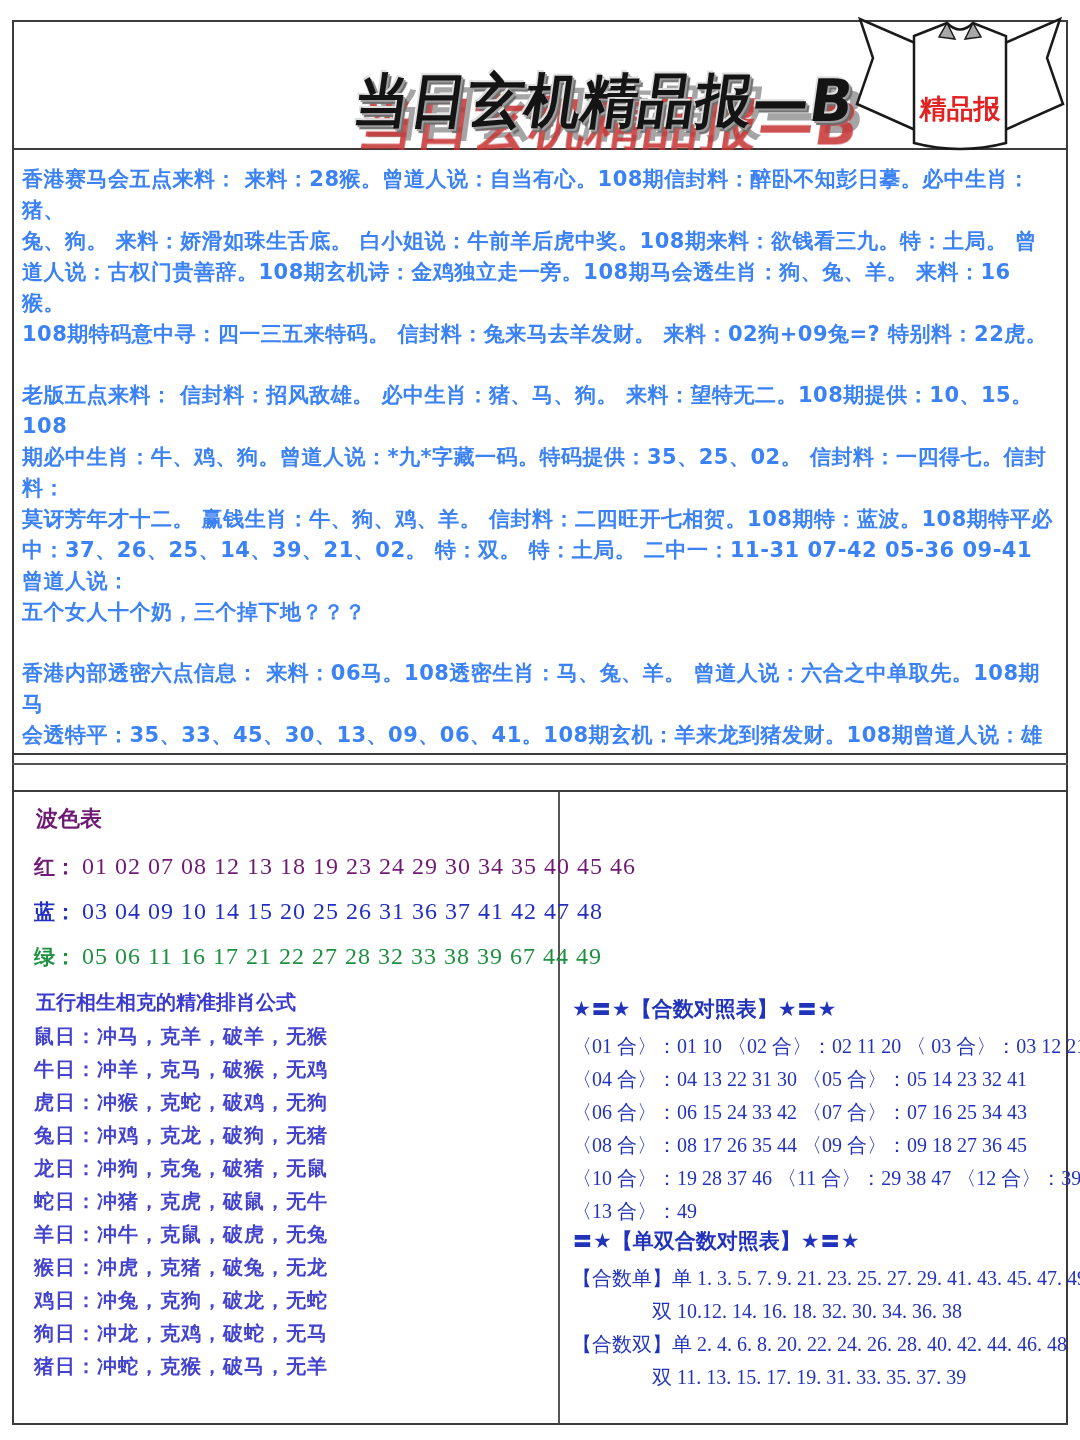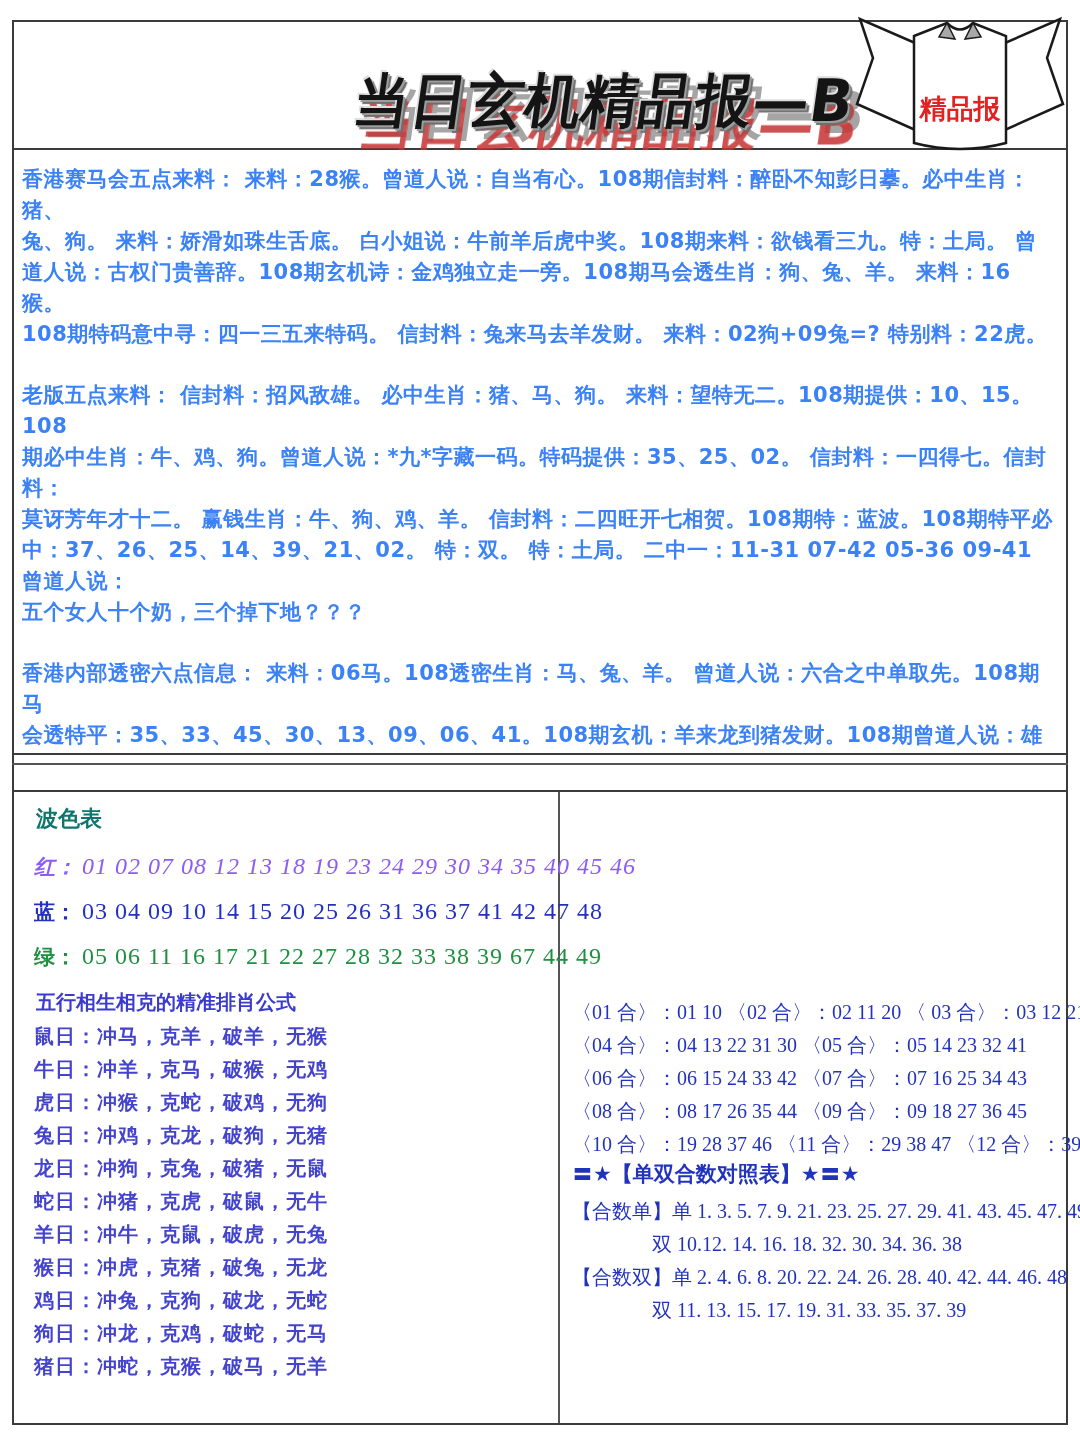--- a/index.html
+++ b/index.html
@@ -22,25 +22,25 @@
   #main-box{top:150px;height:605px;border-top:none;padding:14px 8px 0 8px;}
   .para{white-space:pre-line;font-size:21px;font-weight:bold;line-height:31px;
         letter-spacing:.5px;margin:0 5px 30px 0;color:#3b82f6;}
   
   #band{top:755px;height:35px;border-top:none;border-bottom:none;}
   #band .rule{position:absolute;left:-2px;right:-2px;top:8px;height:2px;background:#555;}
   
   #bottom-box{top:790px;height:635px;}
   #v-divider{position:absolute;left:544px;top:0;bottom:0;width:2px;background:#555;}
   #left-col{position:absolute;left:20px;top:6px;width:515px;}
-  .wave-title{color:#0f766e;font-size:22px;font-weight:bold;margin:6px 0 10px 2px;}
+  .wave-title{color:#701a75;font-size:22px;font-weight:bold;margin:6px 0 10px 2px;}
   .wave-row{line-height:44px;font-size:24px;white-space:nowrap;}
   .wave-row .lbl{font-weight:bold;font-size:21px;margin-right:6px;}
   .wave-row .nums{font-family:"Liberation Serif",serif;letter-spacing:1px;}
-  .row-red{color:#8b5cf6;font-style:italic;}
+  .row-red{color:#701a75;}
   .row-blue{color:#2230c0;}
   .row-green{color:#1f9040;}
   .formula-title{color:#3b3bcf;font-size:20px;font-weight:bold;margin:10px 0 4px 2px;}
   #zodiac-list .z-row{color:#4343cd;font-size:20px;font-weight:bold;line-height:33px;
         letter-spacing:1px;white-space:nowrap;}
   #right-col{position:absolute;left:558px;top:204px;width:500px;color:#2233bb;}
   .tbl-heading{font-size:21px;font-weight:bold;line-height:26px;margin-bottom:8px;
         white-space:nowrap;}
   #combo-list .c-row{font-size:20px;line-height:33px;white-space:nowrap;
         font-family:"Liberation Serif",serif;}
@@ -137,32 +137,34 @@
 
         <div class="z-row">鸡日：冲兔，克狗，破龙，无蛇</div>
 
         <div class="z-row">狗日：冲龙，克鸡，破蛇，无马</div>
 
         <div class="z-row">猪日：冲蛇，克猴，破马，无羊</div>
       </div>
   </div>
 
   <div id="right-col">
+    <div class="tbl-heading">★〓★【合数对照表】★〓★</div>
     <div id="combo-list">
 
         <div class="c-row">〈01 合〉：01 10 〈02 合〉：02 11 20 〈 03 合〉：03 12 21 30</div>
 
         <div class="c-row">〈04 合〉：04 13 22 31 30 〈05 合〉：05 14 23 32 41</div>
 
         <div class="c-row">〈06 合〉：06 15 24 33 42 〈07 合〉：07 16 25 34 43</div>
 
         <div class="c-row">〈08 合〉：08 17 26 35 44 〈09 合〉：09 18 27 36 45</div>
 
         <div class="c-row">〈10 合〉：19 28 37 46 〈11 合〉：29 38 47 〈12 合〉：39 48</div>
 
+        <div class="c-row">〈13 合〉：49</div>
       </div>
 
     <div class="tbl-heading oe-heading">〓★【单双合数对照表】★〓★</div>
     <div class="oe-row">【合数单】单 1. 3. 5. 7. 9. 21. 23. 25. 27. 29. 41. 43. 45. 47. 49.</div>
     <div class="oe-row indent">双 10.12. 14. 16. 18. 32. 30. 34. 36. 38</div>
     <div class="oe-row">【合数双】单 2. 4. 6. 8. 20. 22. 24. 26. 28. 40. 42. 44. 46. 48</div>
     <div class="oe-row indent">双 11. 13. 15. 17. 19. 31. 33. 35. 37. 39</div>
   </div>
 </div>
 

